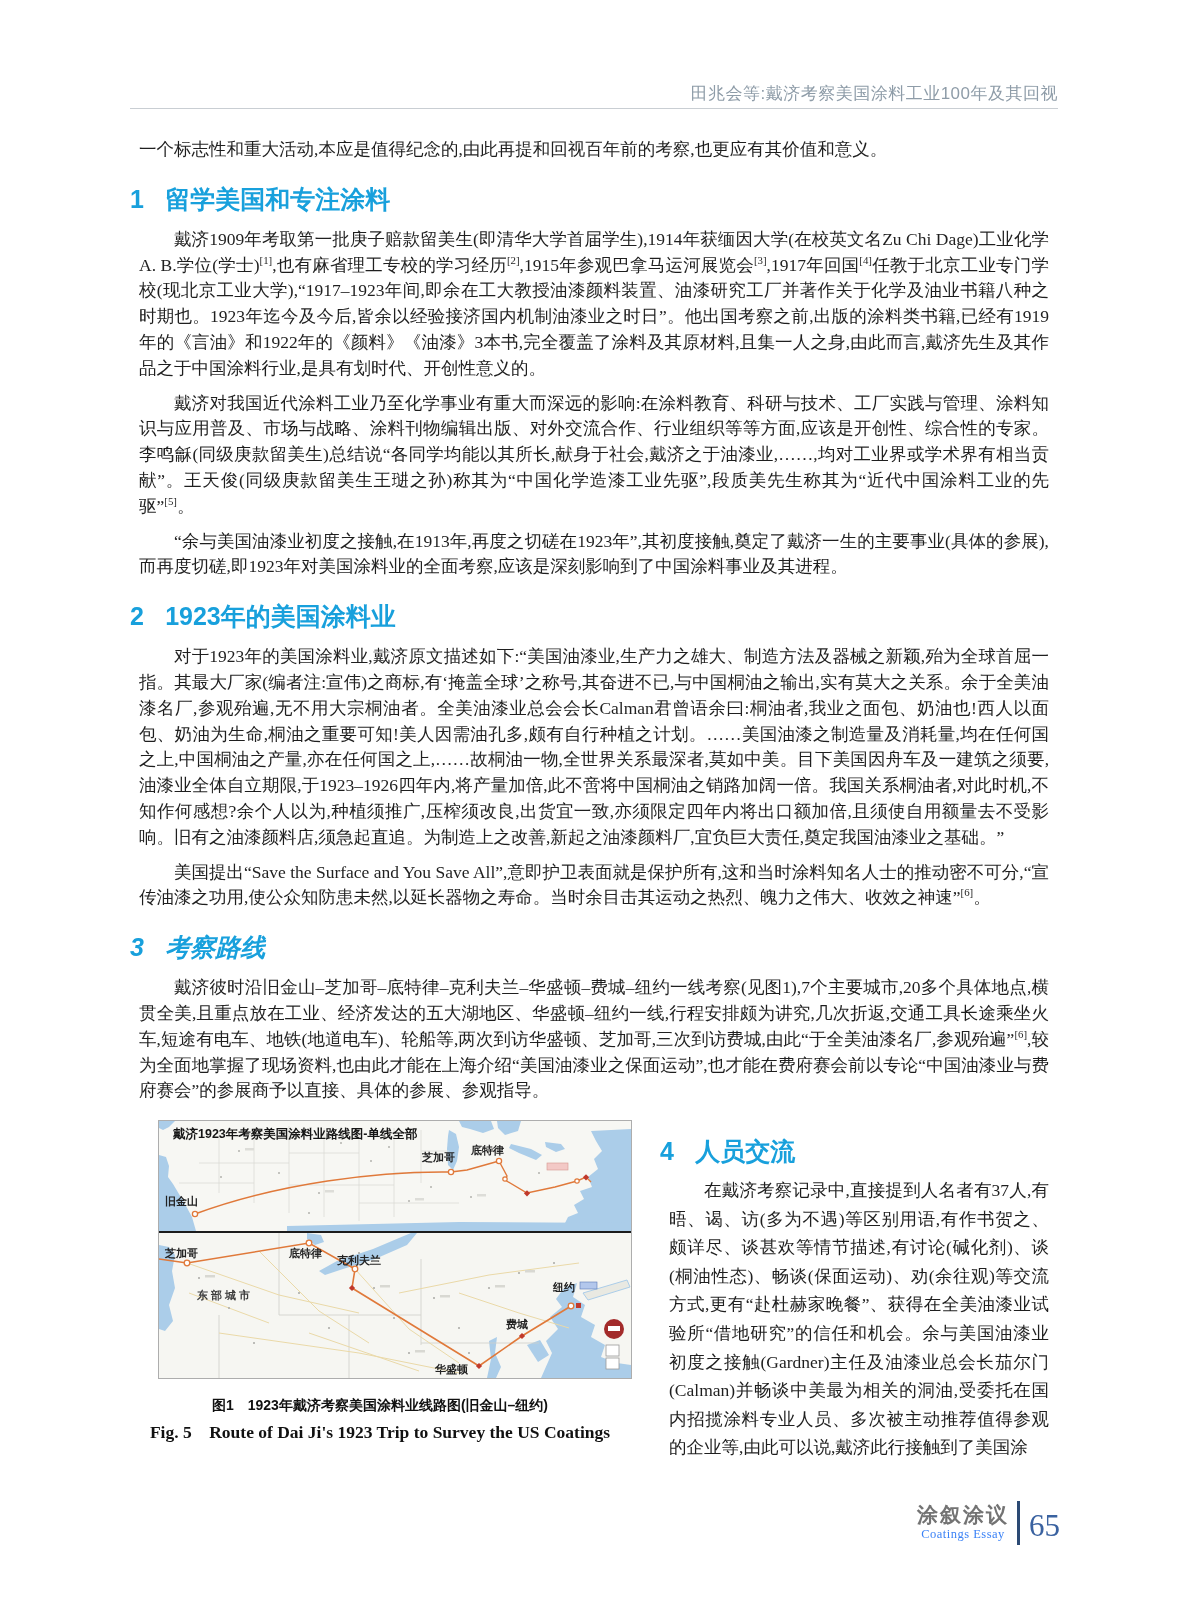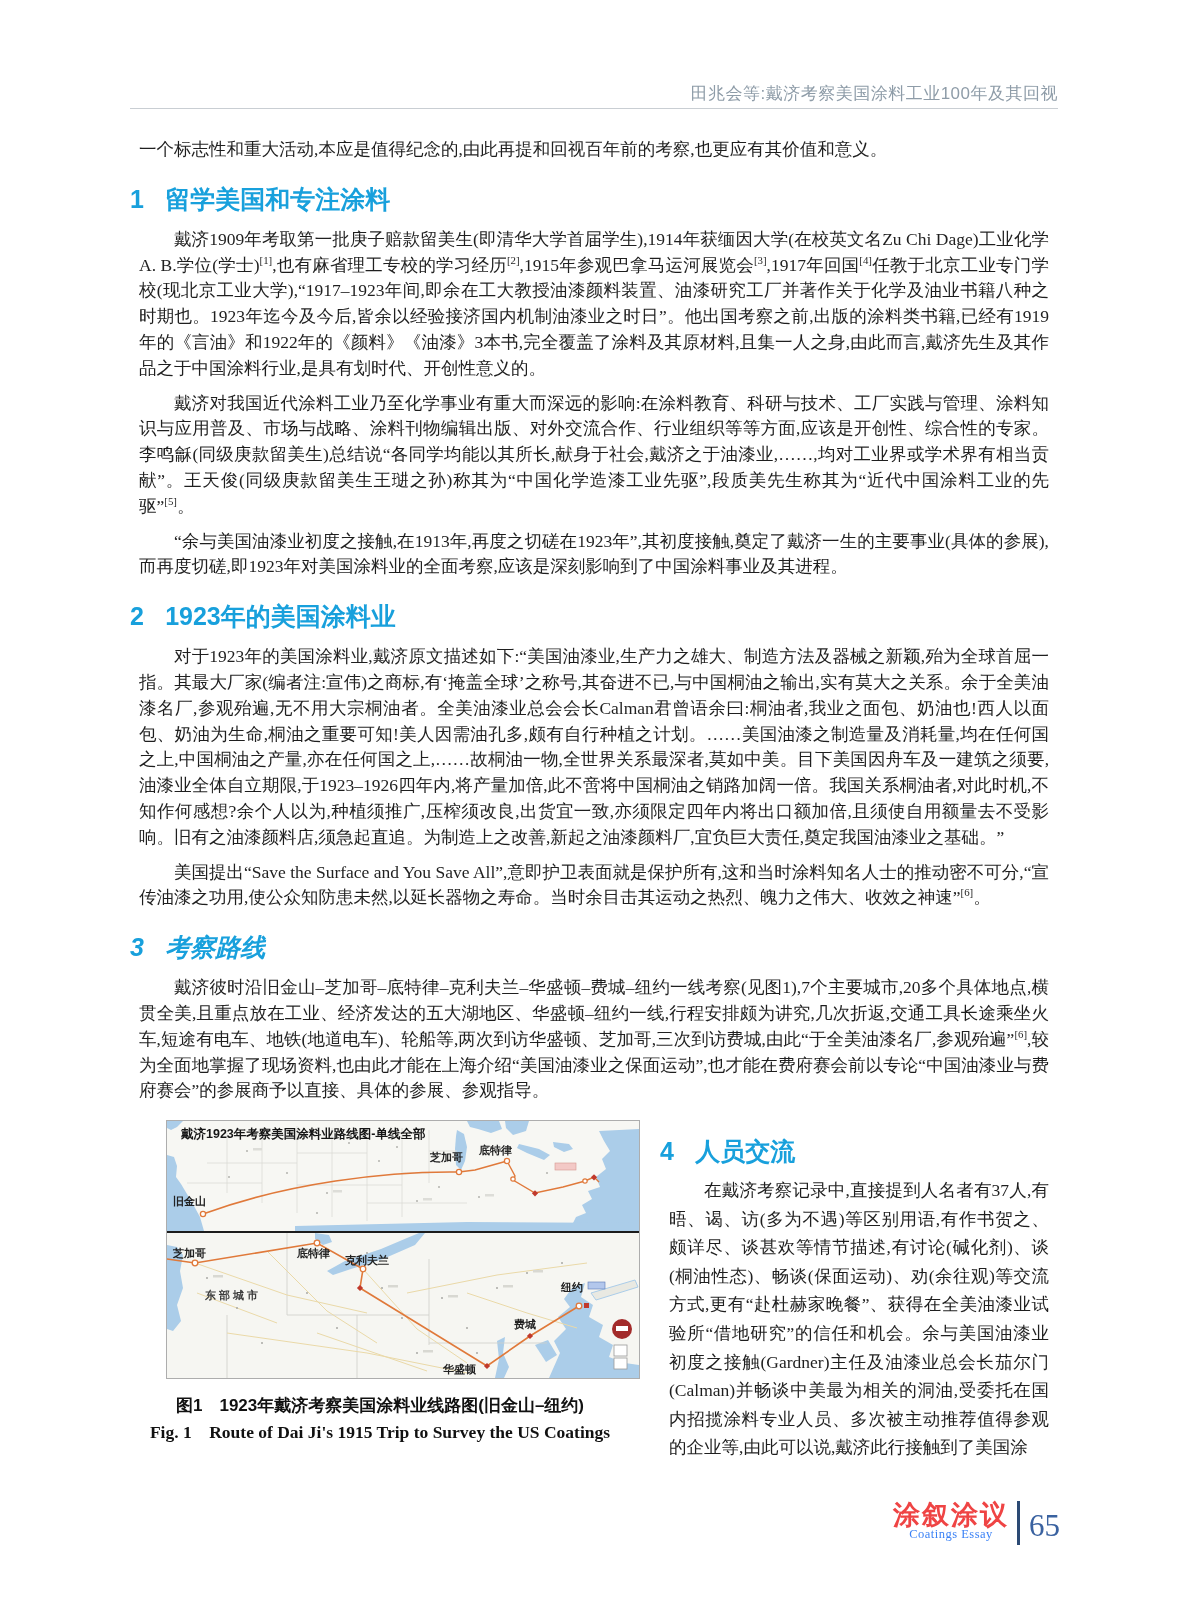--- a/index.html
+++ b/index.html
@@ -29,41 +29,41 @@
     font-weight:bold;font-size:25px;line-height:30px;color:#18a0dc;
   }
   .sec .sec-num{margin-right:0.85em;}
   .sec.italic{font-style:italic;}
   
   .two-col{display:flex;margin-top:16px;}
   .fig-col{width:500px;flex:0 0 500px;}
   .col-right{width:398px;margin-left:30px;}
   .col-right .para{font-size:17.5px;line-height:28.6px;}
   .col-right .sec{margin:16px 0 10px 0;}
-  .map-frame{width:472px;margin-left:36px;border:1px solid #adadad;background:#4d7c0f;}
+  .map-frame{width:472px;margin-left:28px;border:1px solid #adadad;background:#4d7c0f;}
   .map-divider{height:2px;background:#1c1c1c;}
   .map-frame svg{display:block;}
   .cap-cn{
     margin:14px 0 0 0;width:500px;text-align:center;text-indent:0;
     font-family:"Liberation Sans","DejaVu Sans",sans-serif;
-    font-weight:bold;font-size:17px;line-height:25px;color:#111;
+    font-weight:bold;font-size:14px;line-height:25px;color:#111;
   }
   .cap-en{
     margin:2px 0 0 0;width:500px;text-align:center;text-indent:0;
     font-weight:bold;font-size:17.5px;line-height:25px;color:#111;
   }
   
   .footer{
     position:absolute;right:127px;bottom:52px;
     display:flex;align-items:center;
   }
   .f-text{text-align:center;margin-right:8px;}
   .f-cn{
     font-family:"Liberation Sans","DejaVu Sans",sans-serif;
-    font-size:27px;font-weight:bold;color:#ef4444;letter-spacing:2px;line-height:22px;
+    font-size:21px;font-weight:bold;color:#737373;letter-spacing:2px;line-height:22px;
   }
   .f-en{font-size:12.5px;color:#3b82f6;line-height:16px;letter-spacing:.5px;}
   .f-bar{width:3px;height:44px;background:#2c4a74;margin-right:9px;}
   .f-num{font-size:31px;color:#3a62a0;line-height:44px;padding-top:6px;}
   
   .m-title{font:bold 12.5px "Liberation Sans","DejaVu Sans",sans-serif;fill:#151515;}
   .m-city{font:bold 11px "Liberation Sans","DejaVu Sans",sans-serif;fill:#222;}
   .m-region{font:bold 11px "Liberation Sans","DejaVu Sans",sans-serif;fill:#3c3c3c;letter-spacing:3px;}
 </style>
 </head>
@@ -223,21 +223,21 @@
             <text class="m-city" x="178" y="31">克利夫兰</text>
             <text class="m-region" x="38" y="66">东部城市</text>
             <text class="m-city" x="394" y="58">纽约</text>
             <text class="m-city" x="347" y="95">费城</text>
             <text class="m-city" x="276" y="140">华盛顿</text>
           </svg>
 
         </div>
 
         <p class="cap-cn">图1　1923年戴济考察美国涂料业线路图(旧金山–纽约)</p>
-        <p class="cap-en">Fig. 1　Route of Dai Ji's 1915 Trip to Survey the US Coatings</p>
+        <p class="cap-en">Fig. 5　Route of Dai Ji's 1923 Trip to Survey the US Coatings</p>
       </div>
 
       <div class="col-right">
         <h2 class="sec"><span class="sec-num">4</span><span>人员交流</span></h2>
         <p class="para rich">在戴济考察记录中,直接提到人名者有37人,有晤、谒、访(多为不遇)等区别用语,有作书贺之、颇详尽、谈甚欢等情节描述,有讨论(碱化剂)、谈(桐油性态)、畅谈(保面运动)、劝(余往观)等交流方式,更有“赴杜赫家晚餐”、获得在全美油漆业试验所“借地研究”的信任和机会。余与美国油漆业初度之接触(Gardner)主任及油漆业总会长茄尔门(Calman)并畅谈中美最为相关的洞油,受委托在国内招揽涂料专业人员、多次被主动推荐值得参观的企业等,由此可以说,戴济此行接触到了美国涂</p>
       </div>
 
     </div>
   </div>
 

